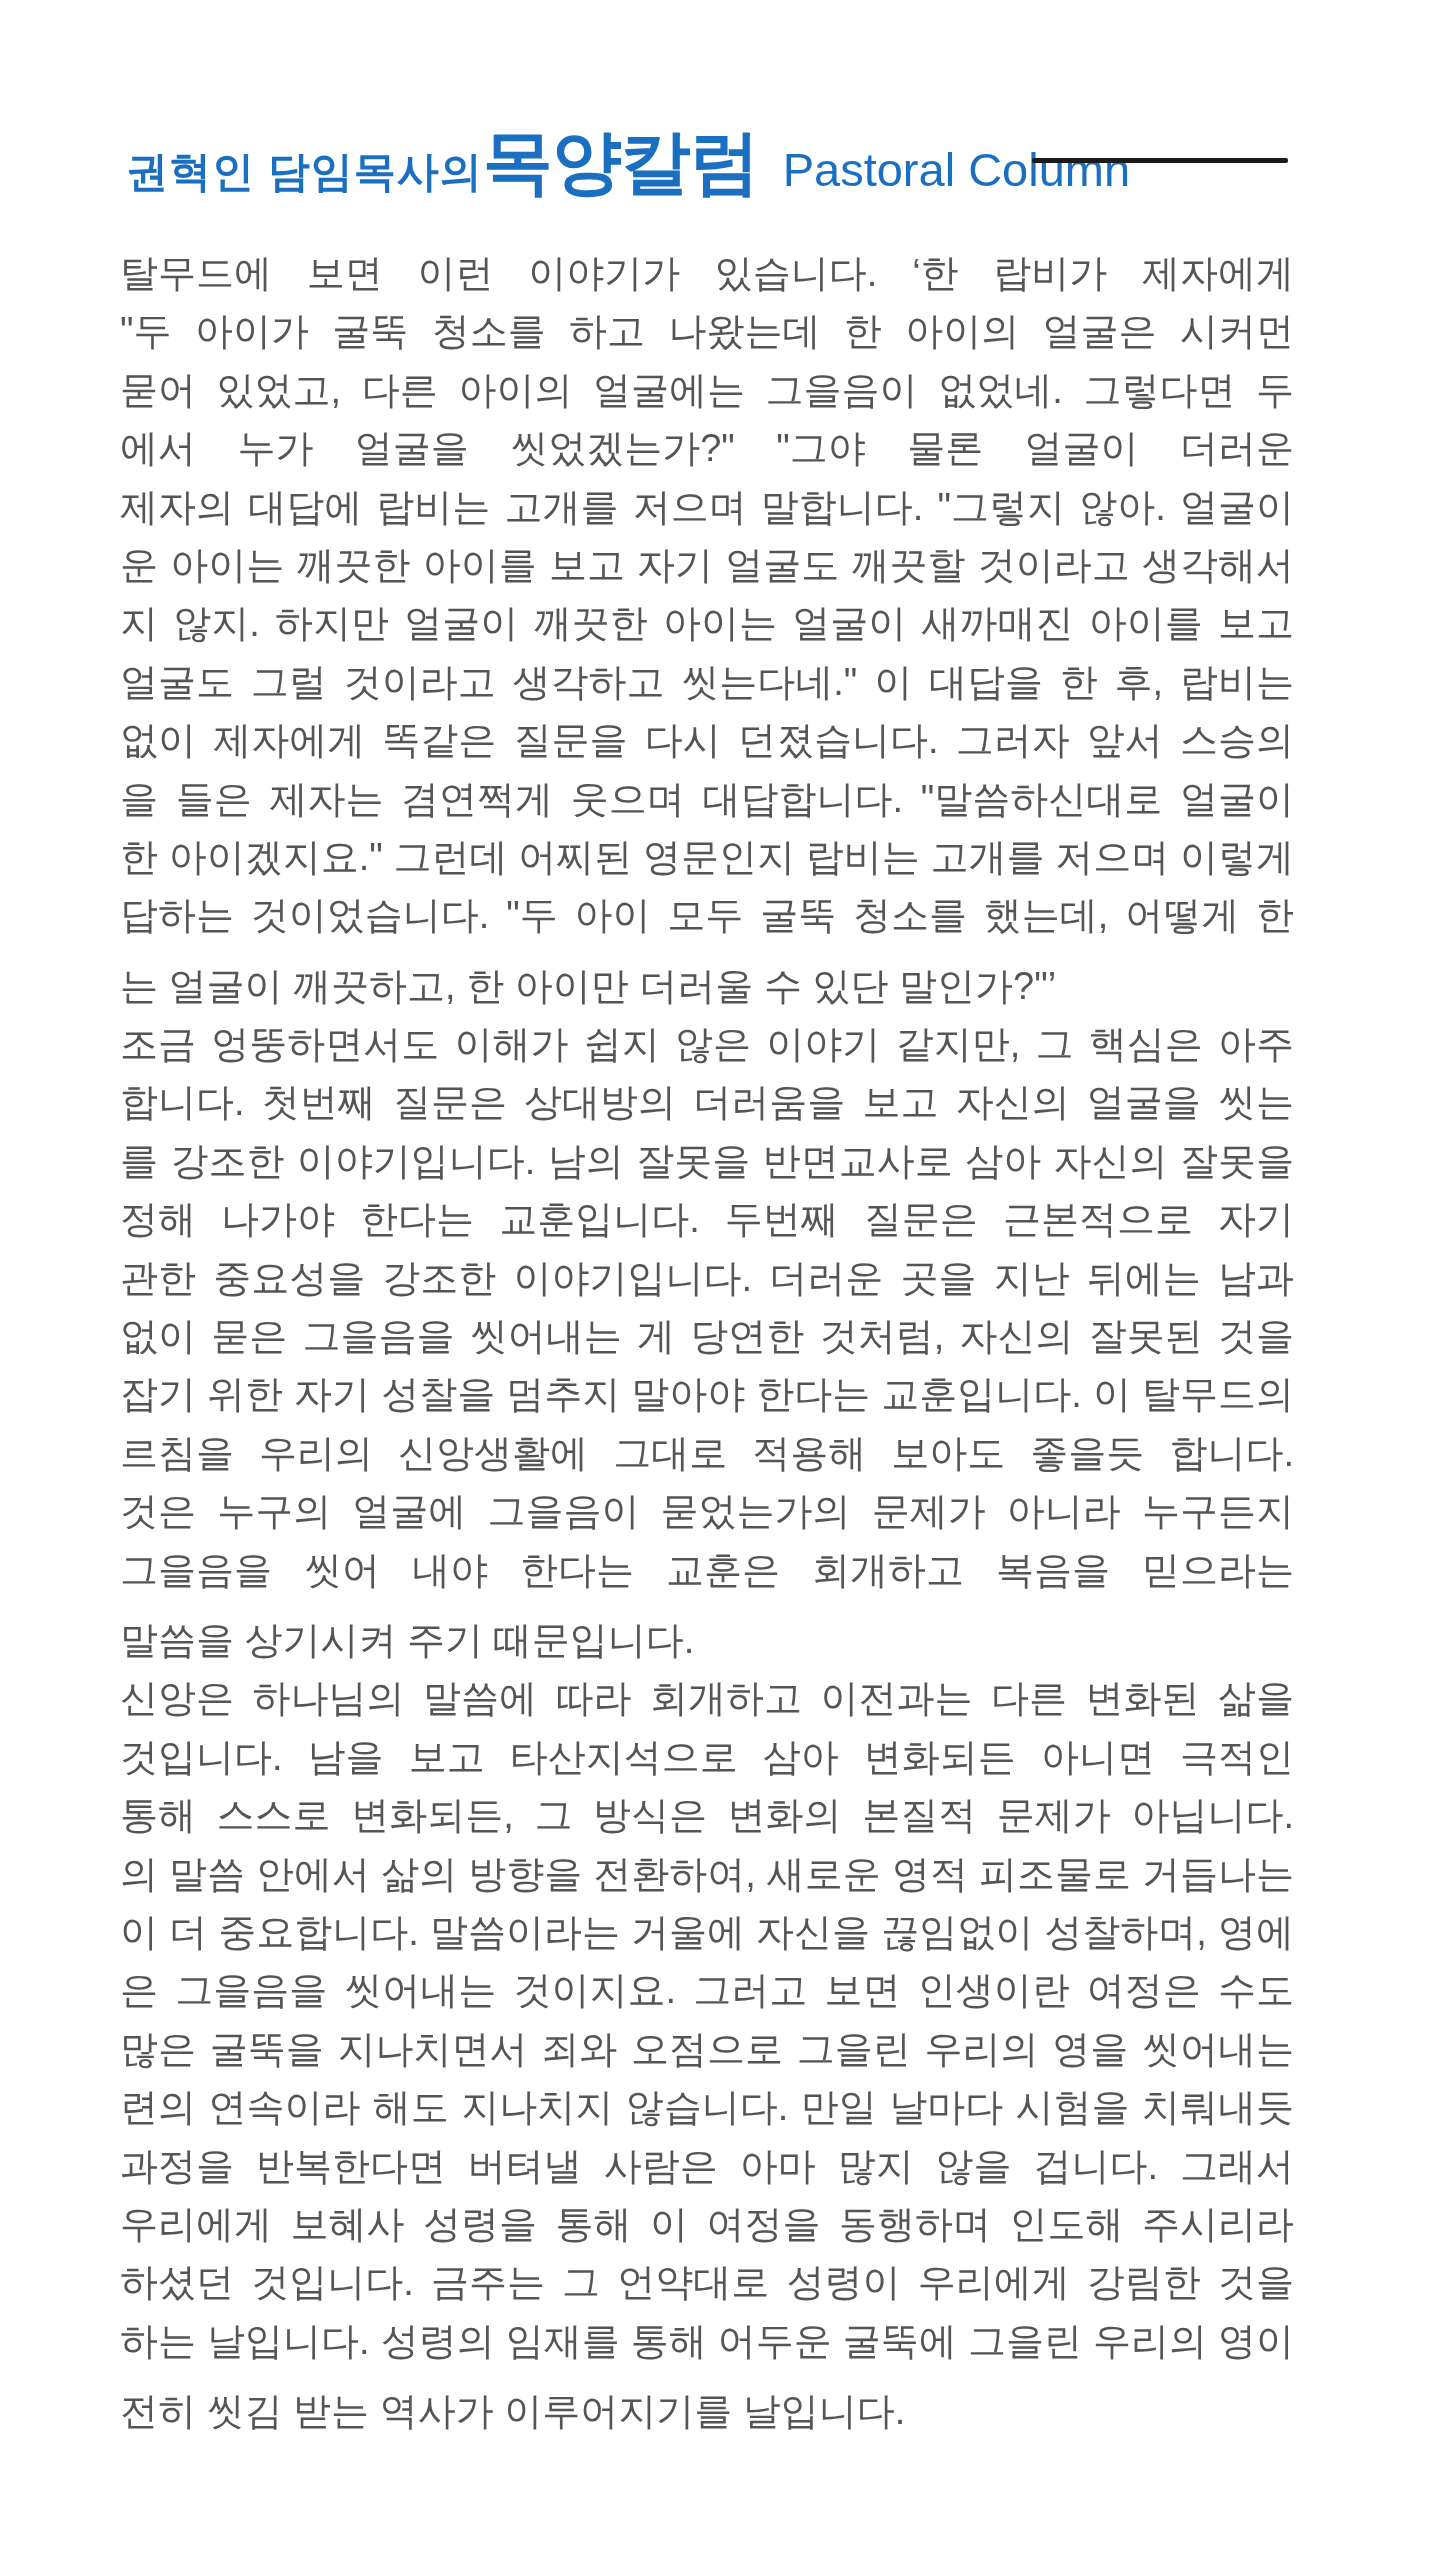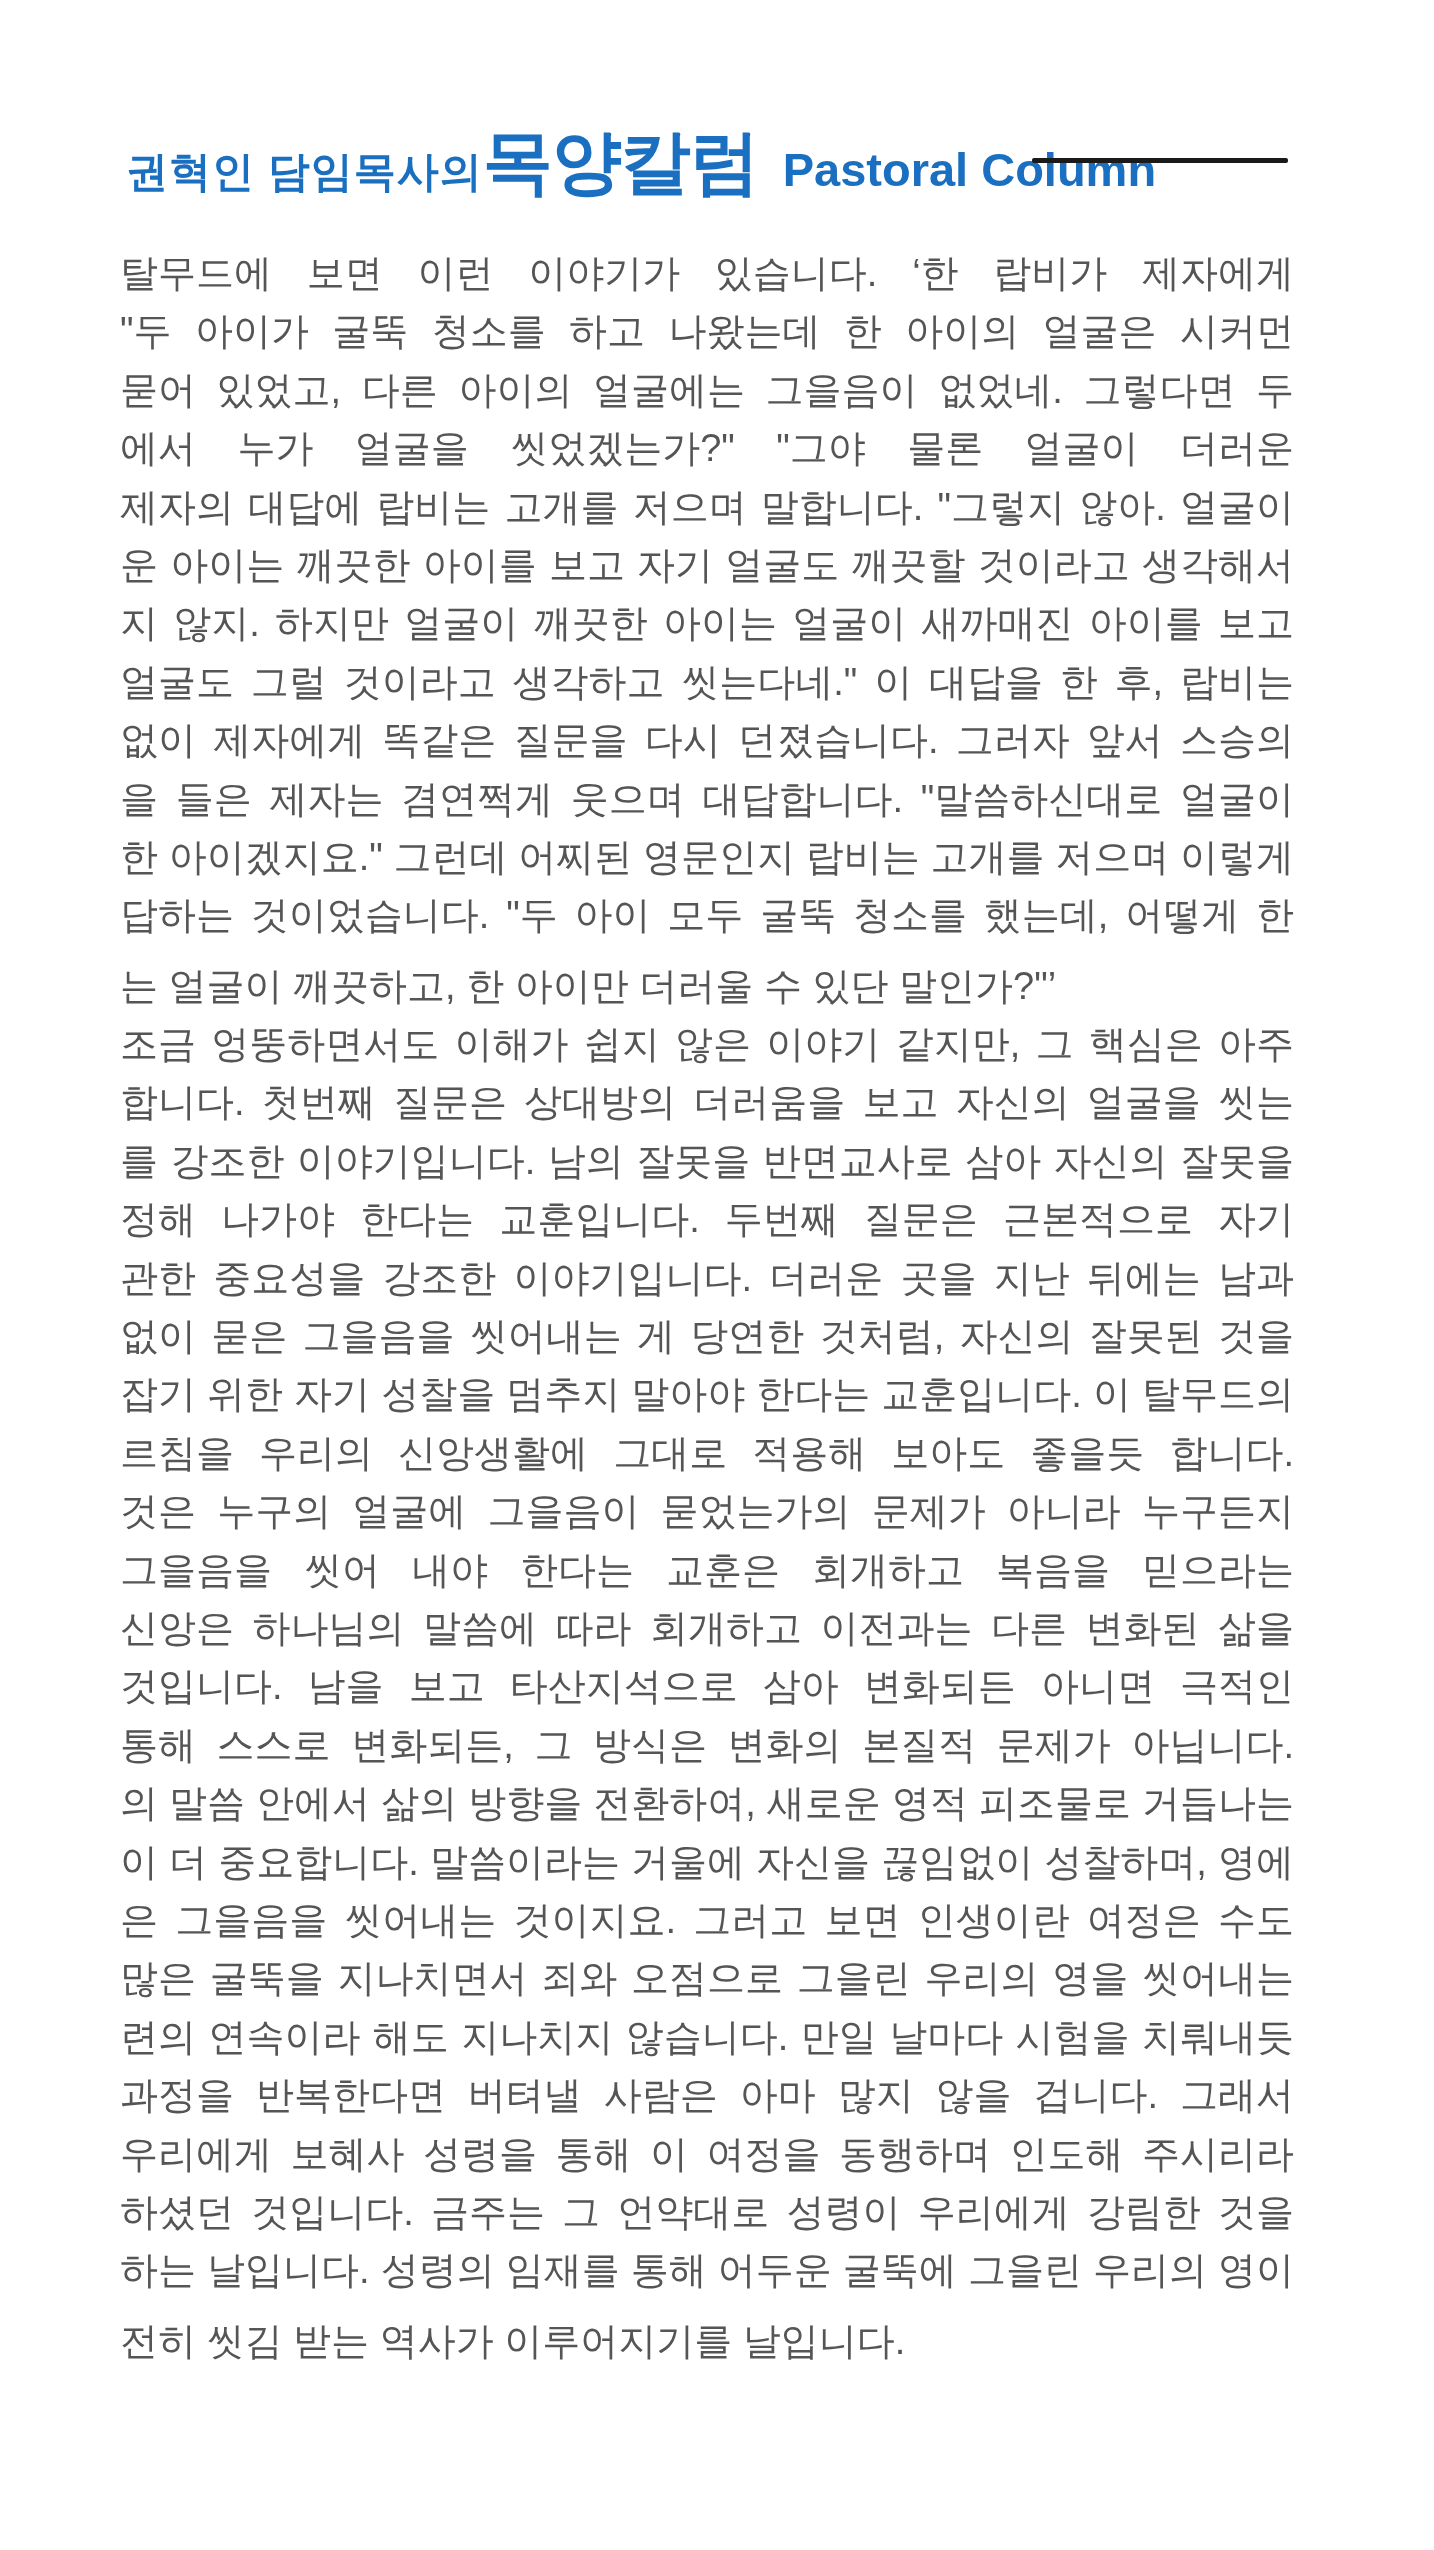--- a/index.html
+++ b/index.html
@@ -29,21 +29,21 @@
     font-weight: 600;
     letter-spacing: 1px;
   }
   .title {
     font-size: 70px;
     font-weight: 800;
     letter-spacing: -1px;
   }
   .subtitle {
     font-size: 47px;
-    font-weight: 700;
+    font-weight: 400;
     margin-left: 24px;
   }
   .divider {
     position: absolute;
     left: 1032px;
     top: 158px;
     width: 256px;
     height: 5px;
     background: #1a1a1a;
     border-radius: 2px;
@@ -105,20 +105,21 @@
       <div class="ln">조금 엉뚱하면서도 이해가 쉽지 않은 이야기 같지만, 그 핵심은 아주 명료</div>
       <div class="ln">합니다. 첫번째 질문은 상대방의 더러움을 보고 자신의 얼굴을 씻는 아이</div>
       <div class="ln">를 강조한 이야기입니다. 남의 잘못을 반면교사로 삼아 자신의 잘못을 정</div>
       <div class="ln">정해 나가야 한다는 교훈입니다. 두번째 질문은 근본적으로 자기 성찰에</div>
       <div class="ln">관한 중요성을 강조한 이야기입니다. 더러운 곳을 지난 뒤에는 남과 상관</div>
       <div class="ln">없이 묻은 그을음을 씻어내는 게 당연한 것처럼, 자신의 잘못된 것을 바로</div>
       <div class="ln">잡기 위한 자기 성찰을 멈추지 말아야 한다는 교훈입니다. 이 탈무드의 가</div>
       <div class="ln">르침을 우리의 신앙생활에 그대로 적용해 보아도 좋을듯 합니다. 중요한</div>
       <div class="ln">것은 누구의 얼굴에 그을음이 묻었는가의 문제가 아니라 누구든지 묻은</div>
       <div class="ln">그을음을 씻어 내야 한다는 교훈은 회개하고 복음을 믿으라는 예수님의</div>
+      <div class="ln last">말씀을 상기시켜 주기 때문입니다.</div>
     </div>
 
     <div class="para">
       <div class="ln">신앙은 하나님의 말씀에 따라 회개하고 이전과는 다른 변화된 삶을 사는</div>
       <div class="ln">것입니다. 남을 보고 타산지석으로 삼아 변화되든 아니면 극적인 체험을</div>
       <div class="ln">통해 스스로 변화되든, 그 방식은 변화의 본질적 문제가 아닙니다. 하나님</div>
       <div class="ln">의 말씀 안에서 삶의 방향을 전환하여, 새로운 영적 피조물로 거듭나는 것</div>
       <div class="ln">이 더 중요합니다. 말씀이라는 거울에 자신을 끊임없이 성찰하며, 영에 묻</div>
       <div class="ln">은 그을음을 씻어내는 것이지요. 그러고 보면 인생이란 여정은 수도 없이</div>
       <div class="ln">많은 굴뚝을 지나치면서 죄와 오점으로 그을린 우리의 영을 씻어내는 수</div>

